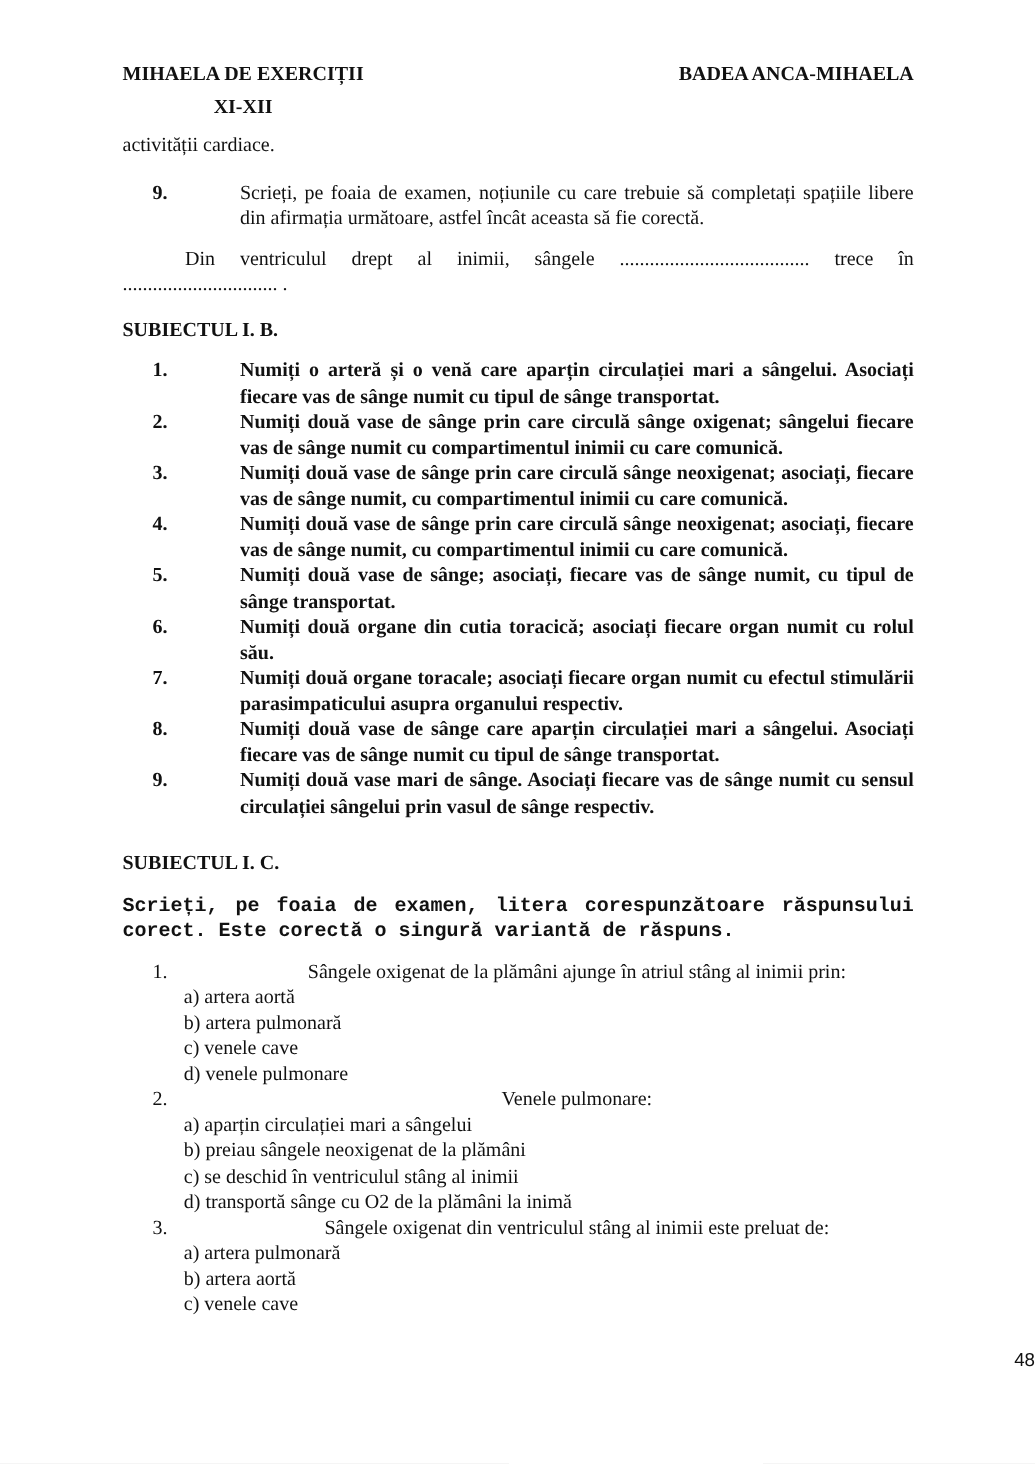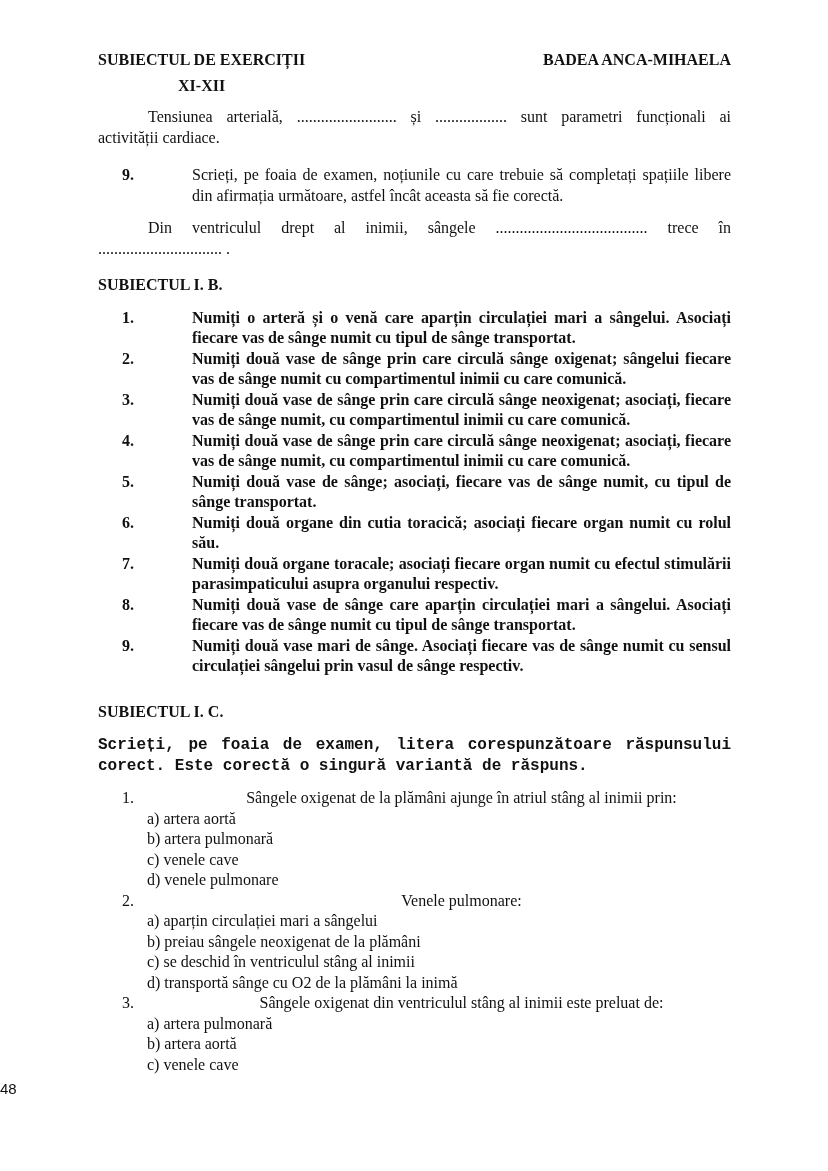--- a/index.html
+++ b/index.html
@@ -77,40 +77,39 @@
   .mc-list { margin-top: 12px; }
   .mc-question { display: flex; }
   .mc-options { margin-left: 49px; }
   .mc-option { text-align: left; }
 
   .page-number {
     position: absolute;
     left: 0;
     right: 0;
     top: 1079px;
-    text-align: left;
+    text-align: right;
     font-size: 15px;
     font-family: "Liberation Sans", sans-serif;
   }
 </style>
 </head>
 <body>
 
 <div class="page">
 
   <header class="doc-header">
     <div class="header-left">
-      <div class="header-title">SUBIECTUL DE EXERCIȚII</div>
+      <div class="header-title">MIHAELA DE EXERCIȚII</div>
       <div class="header-subtitle">XI-XII</div>
     </div>
     <div class="header-right">BADEA ANCA-MIHAELA</div>
   </header>
 
   <div class="para">
-    <div class="line indent justify-last">Tensiunea arterială, ......................... și .................. sunt parametri funcționali ai</div>
     <div class="line">activității cardiace.</div>
   </div>
 
   <div class="q9-block">
     <div class="li-num">9.</div>
     <div class="li-text">Scrieți, pe foaia de examen, noțiunile cu care trebuie să completați spațiile libere din afirmația următoare, astfel încât aceasta să fie corectă.</div>
   </div>
 
   <div class="para fill-block">
     <div class="line indent justify-last">Din ventriculul drept al inimii, sângele ...................................... trece în</div>

